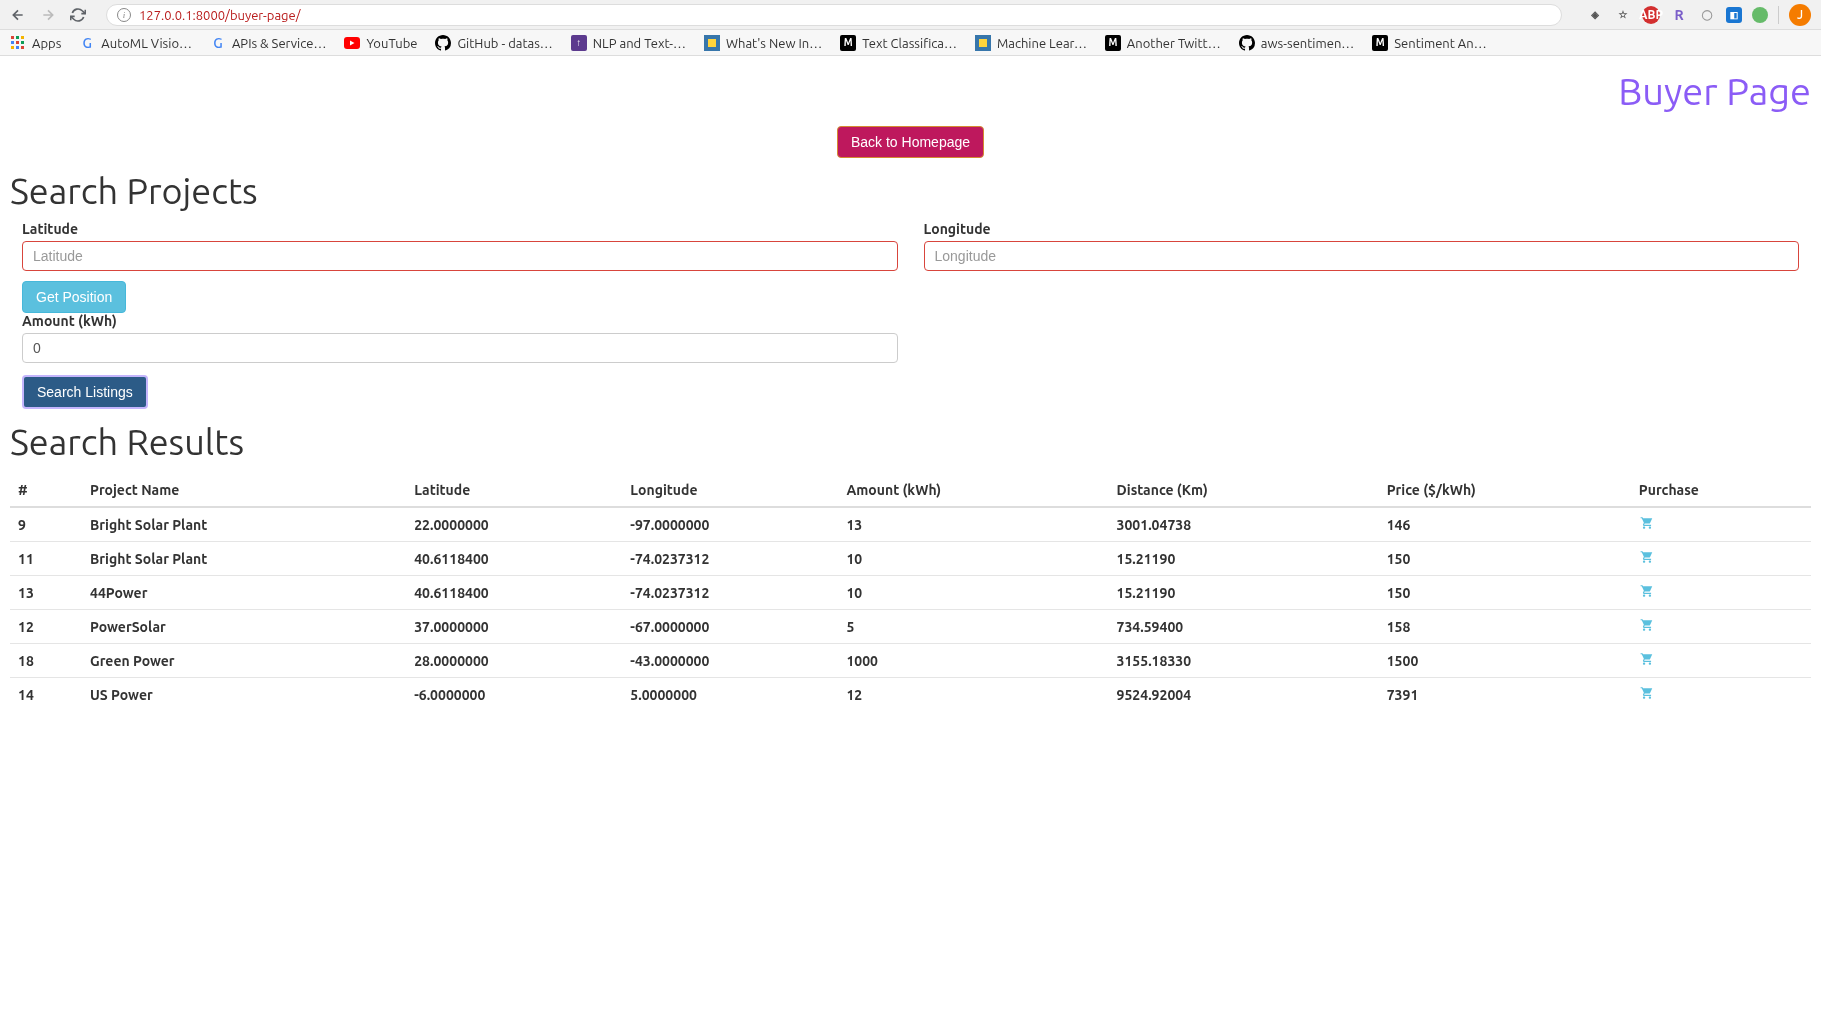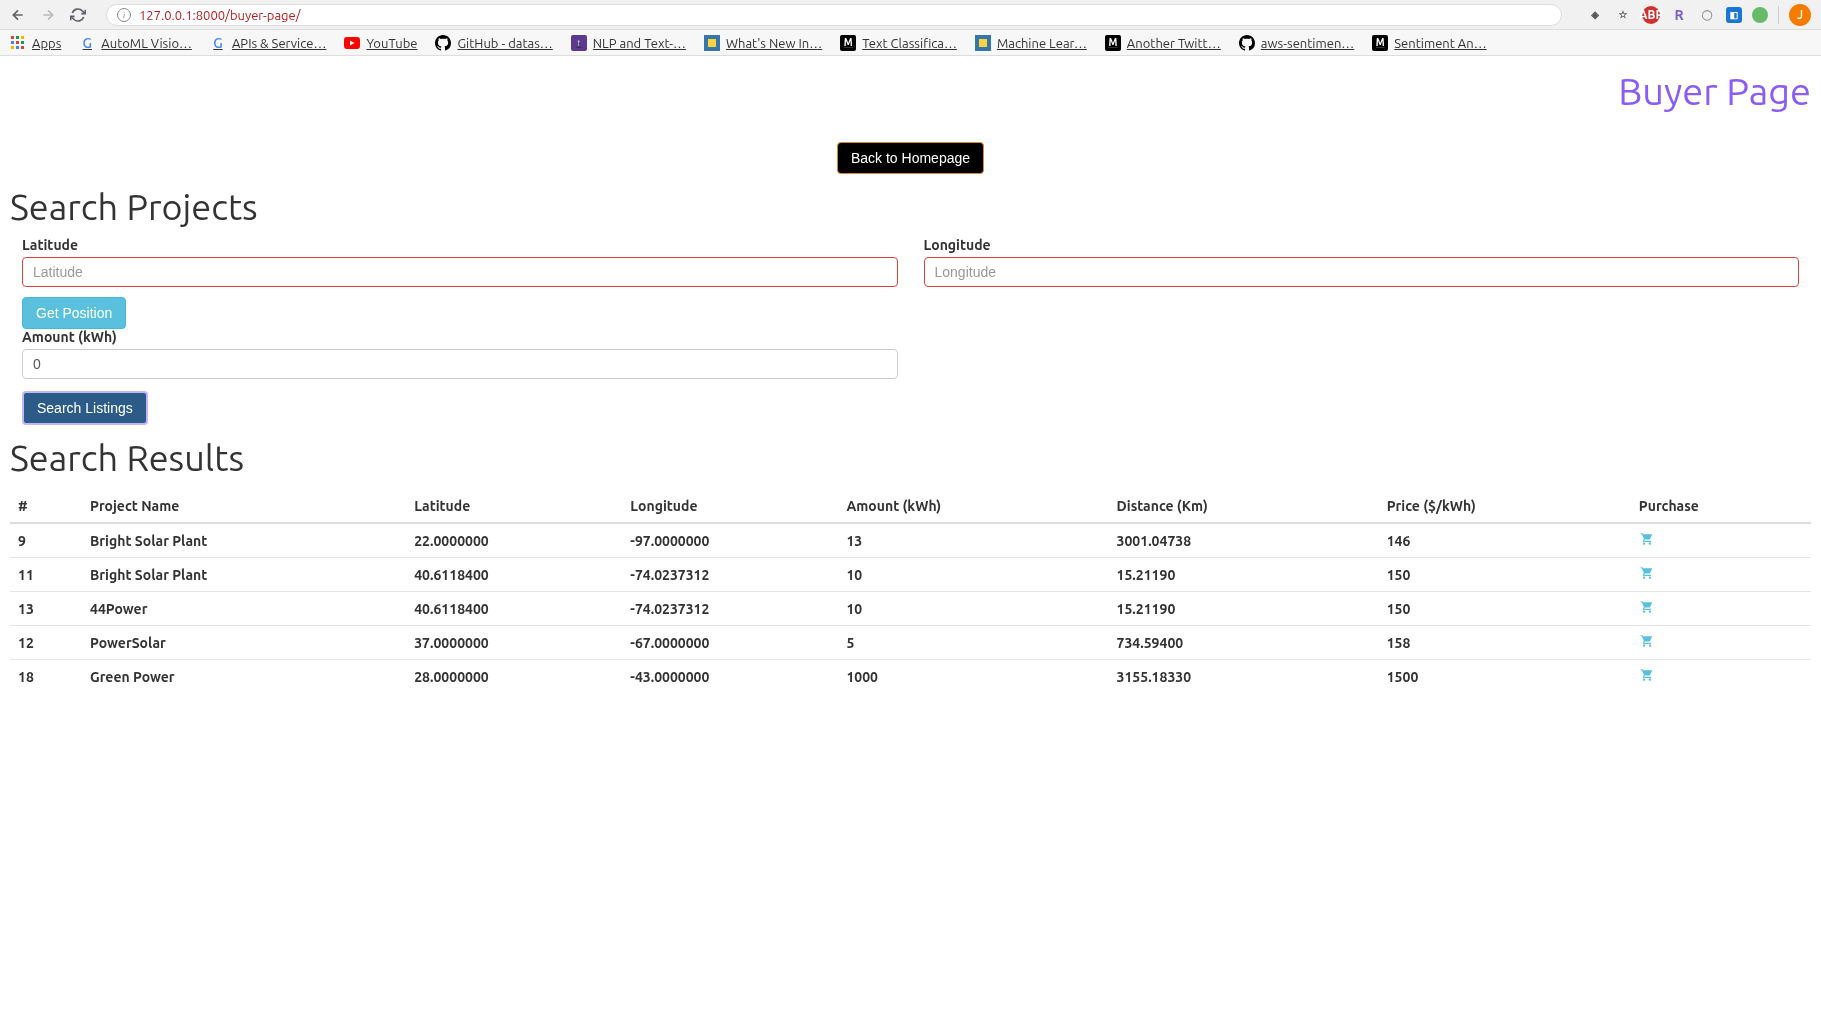--- a/index.html
+++ b/index.html
@@ -10,30 +10,30 @@
     .nav-icon { width: 16px; height: 16px; display: flex; align-items: center; justify-content: center; color: #5f6368; cursor: pointer; }
     .nav-icon.disabled { color: #bbb; }
     .addr-wrap { flex: 1; display: flex; align-items: center; background: #fff; border: 1px solid #ddd; border-radius: 15px; height: 22px; padding: 0 10px; gap: 8px; margin-left: 6px; }
     .addr-info { width: 14px; height: 14px; border: 1px solid #888; border-radius: 50%; display: flex; align-items: center; justify-content: center; font-size: 9px; color: #888; font-family: serif; font-style: italic; }
     .addr-text { font-size: 13px; color: #b91c1c; }
     .toolbar-right { display: flex; align-items: center; gap: 10px; margin-left: 10px; }
     .ext-icon { width: 18px; height: 18px; display: flex; align-items: center; justify-content: center; border-radius: 3px; font-size: 10px; font-weight: bold; }
     .avatar { width: 22px; height: 22px; background: #f57c00; border-radius: 50%; color: #fff; display: flex; align-items: center; justify-content: center; font-size: 12px; font-weight: 500; }
     .vline { width: 1px; height: 18px; background: #ccc; }
 
-    .bookmark-bar { height: 26px; background: #f7f7f7; border-bottom: 1px solid #ddd; display: flex; align-items: center; padding: 0 10px; gap: 18px; font-size: 13px; color: #333; text-decoration: underline; }
+    .bookmark-bar { height: 26px; background: #f7f7f7; border-bottom: 1px solid #ddd; display: flex; align-items: center; padding: 0 10px; gap: 18px; font-size: 13px; color: #333; }
     .bm-item { display: flex; align-items: center; gap: 6px; cursor: pointer; white-space: nowrap; }
     .bm-favicon { width: 16px; height: 16px; display: inline-flex; align-items: center; justify-content: center; font-size: 10px; border-radius: 2px; font-weight: bold; }
 
     
     .page { padding: 8px 10px 20px; }
     h1.title { font-size: 38px; font-weight: 400; text-align: right; color: #8b5cf6; margin: 6px 0 14px; }
     .center { text-align: center; }
     .btn { display: inline-block; padding: 7px 13px; border-radius: 4px; font-size: 14px; cursor: pointer; border: 1px solid transparent; color: #fff; }
-    .btn-warning { background: #000000; border-color: #d48b30; margin-top: 16px; }
+    .btn-warning { background: #be185d; border-color: #d48b30; }
     .btn-info { background: #5bc0de; border-color: #46b8da; }
     .btn-primary { background: #2c5b87; border: 2px solid #c4b5fd; }
     
     h2.section { font-size: 36px; font-weight: 400; color: #333; margin: 12px 0 10px; }
     
     .form-grid { display: grid; grid-template-columns: 1fr 1fr; gap: 0 26px; padding: 0 12px; }
     .form-group { margin-bottom: 10px; }
     .form-group label { display: block; font-weight: 700; font-size: 14px; color: #333; margin-bottom: 4px; }
     .form-control { width: 100%; height: 30px; padding: 4px 10px; font-size: 14px; border: 1px solid #ccc; border-radius: 4px; color: #555; }
     .form-control.invalid { border-color: #d8453c; }
@@ -267,15 +267,27 @@
           <td>Green Power</td>
           <td>28.0000000</td>
           <td>-43.0000000</td>
           <td>1000</td>
           <td>3155.18330</td>
           <td>1500</td>
           <td><span class="cart-icon"><svg width="16" height="14" viewBox="0 0 24 24" fill="currentColor">
                 <path d="M7 18c-1.1 0-2 .9-2 2s.9 2 2 2 2-.9 2-2-.9-2-2-2zm10 0c-1.1 0-2 .9-2 2s.9 2 2 2 2-.9 2-2-.9-2-2-2zM7.17 14.75l.03-.12L8.1 13h7.45c.75 0 1.41-.41 1.75-1.03L21 4H5.21l-.94-2H1v2h2l3.6 7.59-1.35 2.44C4.52 15.37 5.48 17 7 17h12v-2H7.42c-.14 0-.25-.11-.25-.25z"></path>
               </svg></span></td>
         </tr>
+        <tr>
+          <td>14</td>
+          <td>US Power</td>
+          <td>-6.0000000</td>
+          <td>5.0000000</td>
+          <td>12</td>
+          <td>9524.92004</td>
+          <td>7391</td>
+          <td><span class="cart-icon"><svg width="16" height="14" viewBox="0 0 24 24" fill="currentColor">
+                <path d="M7 18c-1.1 0-2 .9-2 2s.9 2 2 2 2-.9 2-2-.9-2-2-2zm10 0c-1.1 0-2 .9-2 2s.9 2 2 2 2-.9 2-2-.9-2-2-2zM7.17 14.75l.03-.12L8.1 13h7.45c.75 0 1.41-.41 1.75-1.03L21 4H5.21l-.94-2H1v2h2l3.6 7.59-1.35 2.44C4.52 15.37 5.48 17 7 17h12v-2H7.42c-.14 0-.25-.11-.25-.25z"></path>
+              </svg></span></td>
+        </tr>
       </tbody>
   </table>
 </div>
 
 </body></html>

